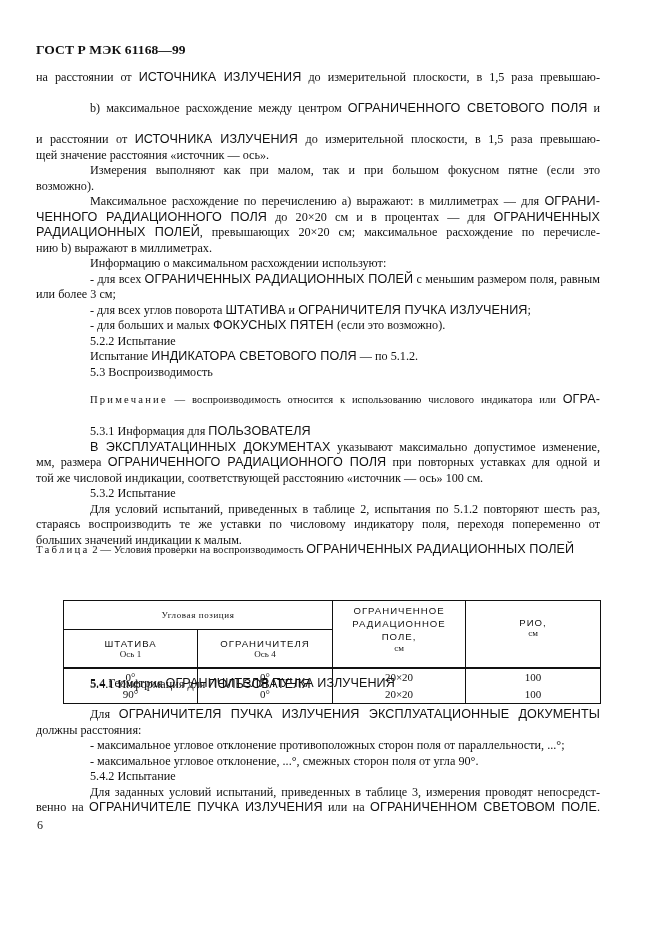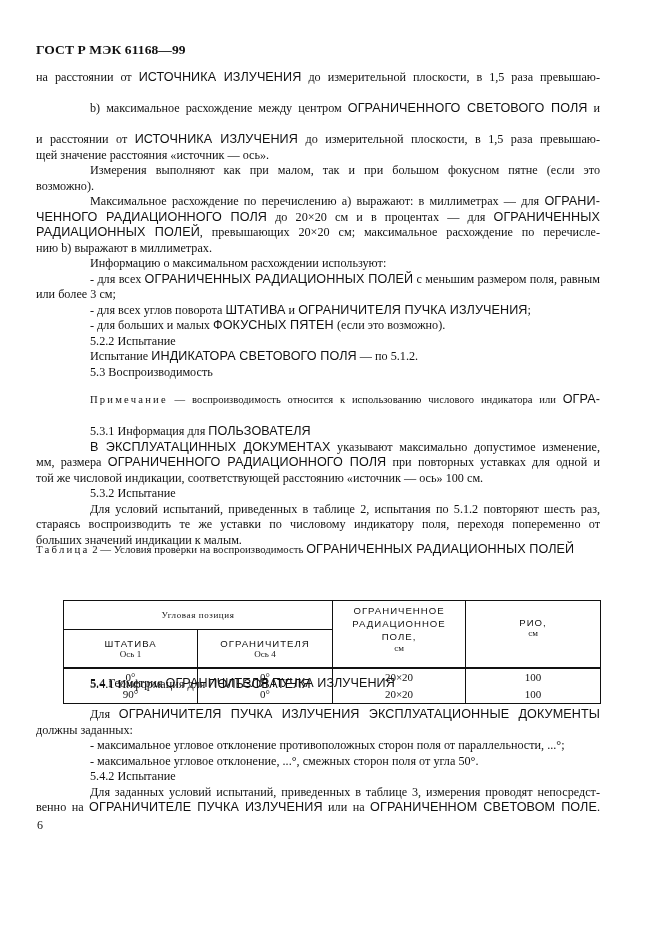--- a/index.html
+++ b/index.html
@@ -113,21 +113,21 @@
       <td>0°</td>
       <td>20×20</td>
       <td>100</td>
     </tr>
   </tbody>
     </table>
 
   <div class="line ind last" style="top:676px">5.4  Геометрия <span class="sans">ОГРАНИЧИТЕЛЯ ПУЧКА ИЗЛУЧЕНИЯ</span></div>
   <div class="line ind last" style="top:677px">5.4.1  Информация для <span class="sans">ПОЛЬЗОВАТЕЛЯ</span></div>
   <div class="line ind" style="top:707px">Для <span class="sans">ОГРАНИЧИТЕЛЯ ПУЧКА ИЗЛУЧЕНИЯ ЭКСПЛУАТАЦИОННЫЕ ДОКУМЕНТЫ</span></div>
-  <div class="line last" style="top:722.5px">должны заданных:</div>
+  <div class="line last" style="top:722.5px">должны расстояния:</div>
   <div class="line ind last" style="top:738px">- максимальное угловое отклонение противоположных сторон поля от параллельности, ...°;</div>
-  <div class="line ind last" style="top:753.5px">- максимальное угловое отклонение, ...°, смежных сторон поля от угла 50°.</div>
+  <div class="line ind last" style="top:753.5px">- максимальное угловое отклонение, ...°, смежных сторон поля от угла 90°.</div>
   <div class="line ind last" style="top:769px">5.4.2  Испытание</div>
   <div class="line ind" style="top:784.5px">Для заданных условий испытаний, приведенных в таблице 3, измерения проводят непосредст-</div>
   <div class="line" style="top:800px">венно на <span class="sans">ОГРАНИЧИТЕЛЕ ПУЧКА ИЗЛУЧЕНИЯ</span> или на <span class="sans">ОГРАНИЧЕННОМ СВЕТОВОМ ПОЛЕ</span>.</div>
 
   <div class="pagenum">6</div>
 </div>
 
 </body></html>

